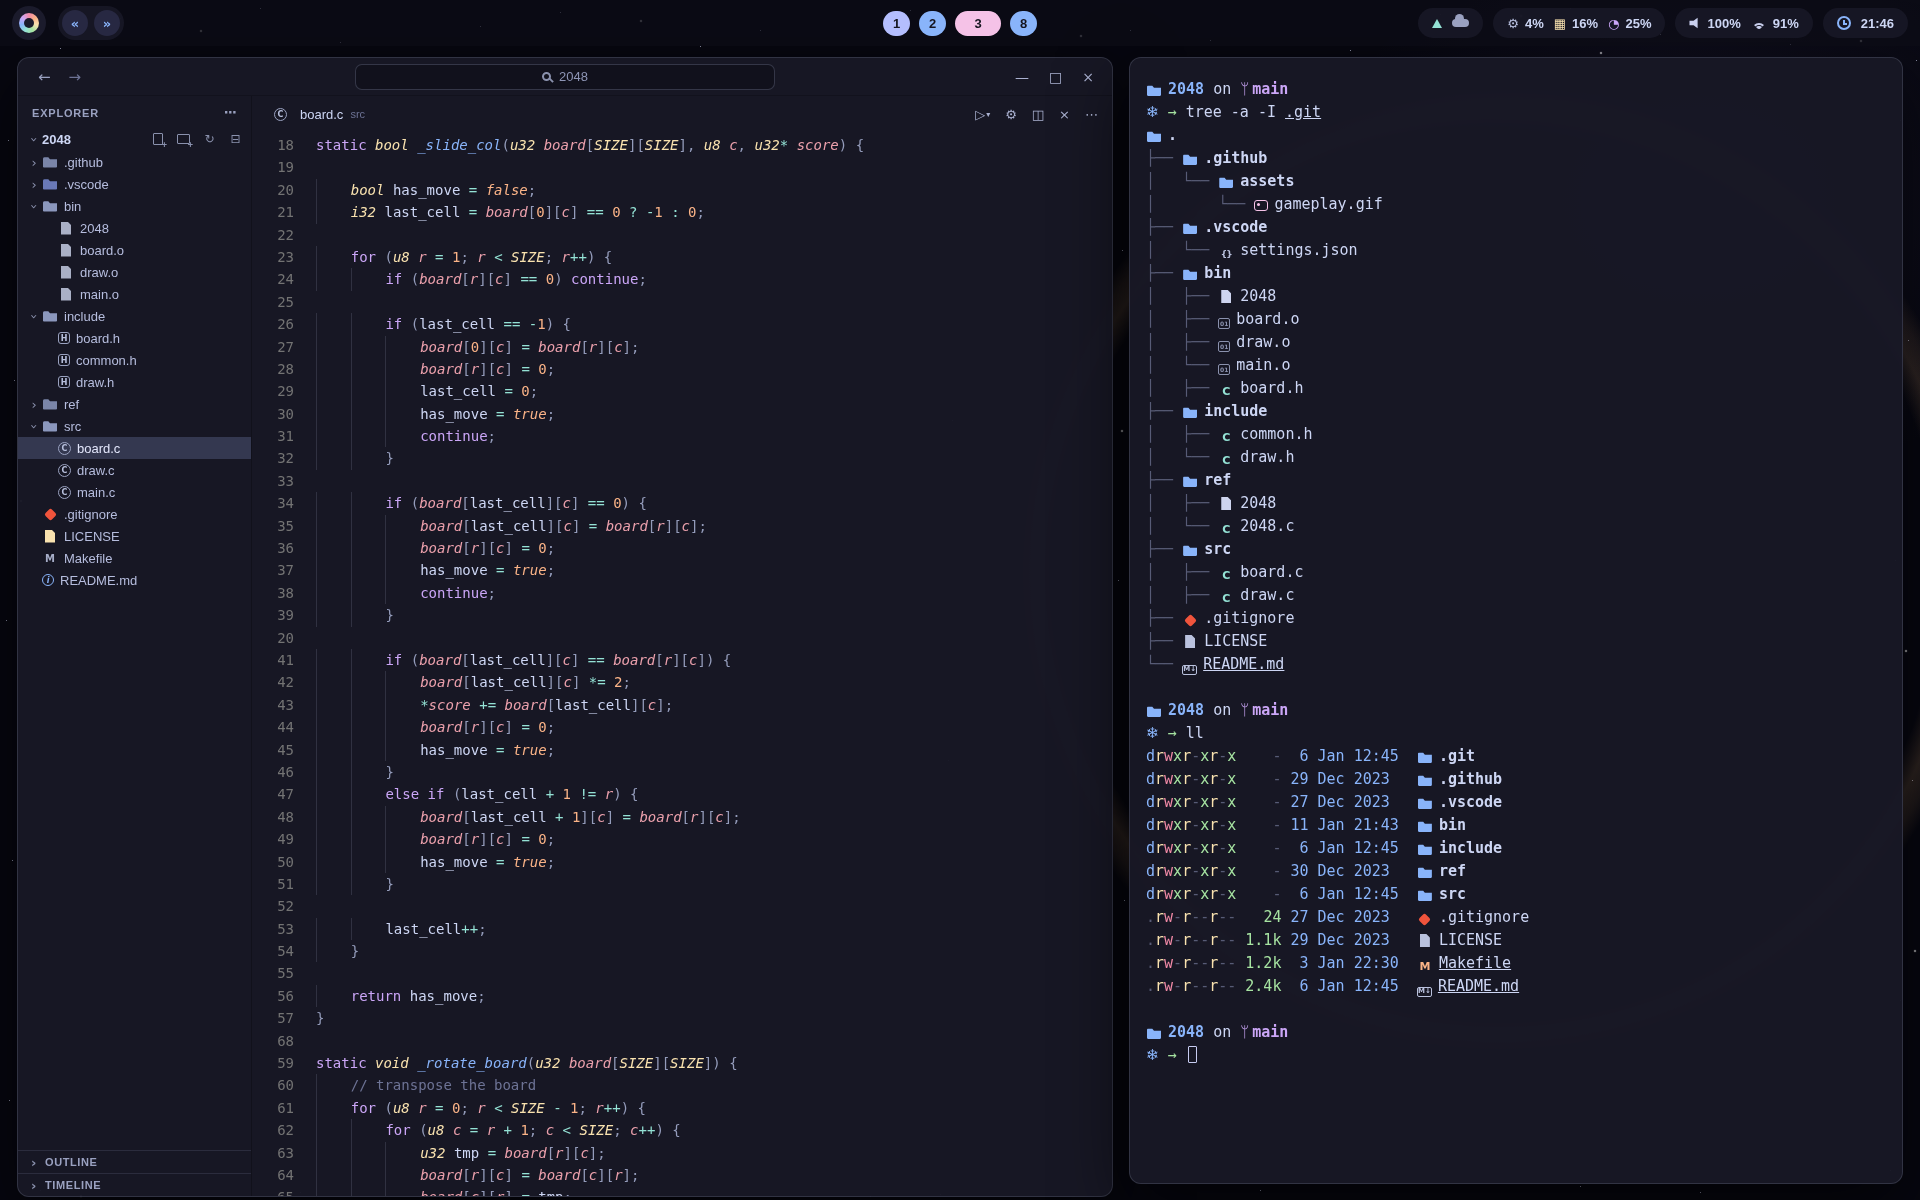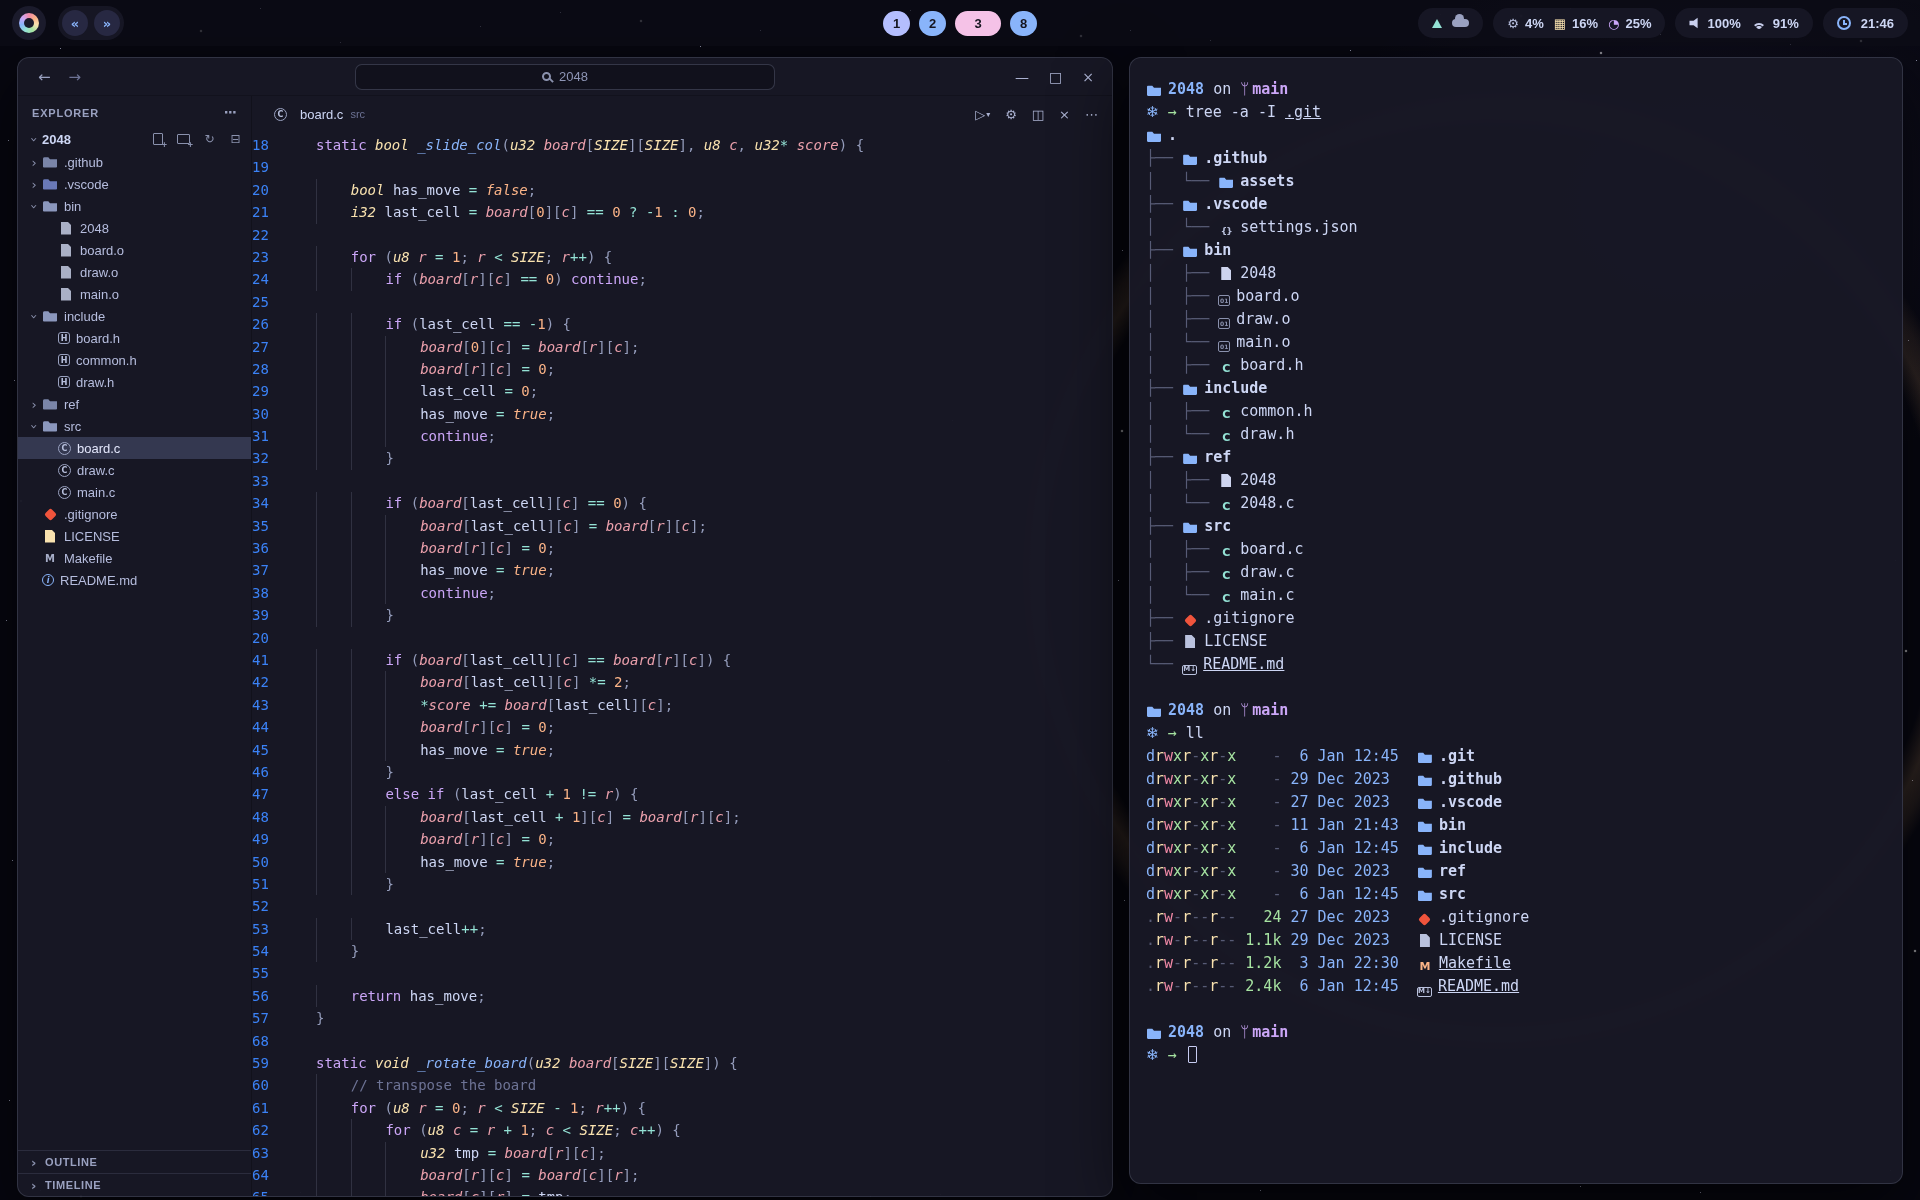--- a/index.html
+++ b/index.html
@@ -138,21 +138,21 @@
   
   .editor{flex:1;min-width:0;display:flex;flex-direction:column}
   .tabbar{display:flex;align-items:center;height:36px;padding:0 14px 0 12px}
   .tab{display:flex;align-items:center;gap:7px;height:100%;padding:0 10px;font-size:13px;color:var(--text)}
   .tab-hint{color:#6d7395;font-size:11px}
   .tab-acts{margin-left:auto;display:flex;align-items:center;gap:15px;color:#aab1d0;font-size:13px;font-family:"DejaVu Sans",sans-serif}
   .ta{display:inline-flex;align-items:center}
   .caret{font-size:8px;margin-left:1px}
   .code{flex:1;overflow:hidden;padding-top:2px;font-family:"DejaVu Sans Mono",monospace;font-size:14px}
   .cl{display:flex;height:22.4px;line-height:22.4px;white-space:pre}
-  .ln{flex:none;width:64px;color:#3b82f6;padding-right:22px}
+  .ln{flex:none;width:64px;text-align:right;color:#737373;padding-right:22px}
   .ct{white-space:pre}
   .ind{display:inline-block;border-left:1px solid rgba(69,71,90,.55)}
   .kw{color:var(--mauve,#cba6f7)}
   .ty,.cst{color:var(--yellow,#f9e2af);font-style:italic}
   .lit{color:var(--peach,#fab387);font-style:italic}
   .num{color:var(--peach,#fab387)}
   .par{color:var(--maroon,#eba0ac);font-style:italic}
   .fn{color:var(--blue,#89b4fa);font-style:italic}
   .op{color:var(--teal,#94e2d5)}
   .pu{color:#949cbb}
@@ -465,38 +465,38 @@
     </div>
   </section>
 
   <section class="window term">
     <div id="term-body">
         <div class="tl"><span class="ic ic-folder-t"></span><b class="t-blue">2048</b> on <span class="t-mauve"><span class="branch-ic">ᛘ</span><b>main</b></span></div>
         <div class="tl"><span class="t-nix">❄</span> <span class="t-arrow">→</span> <span class="t-name">tree -a -I </span><span class="t-name t-ul">.git</span></div>
         <div class="tl"><span class="t-pre"></span><span class="ic ic-folder-t"></span><span class="t-dirname">.</span></div>
         <div class="tl"><span class="t-pre">├── </span><span class="ic ic-folder-t"></span><span class="t-dirname">.github</span></div>
         <div class="tl"><span class="t-pre">│   └── </span><span class="ic ic-folder-t"></span><span class="t-dirname">assets</span></div>
+        <div class="tl"><span class="t-pre">│       └── </span><span class="ic ic-image-t"></span><span class="t-name">gameplay.gif</span></div>
         <div class="tl"><span class="t-pre">├── </span><span class="ic ic-folder-t"></span><span class="t-dirname">.vscode</span></div>
         <div class="tl"><span class="t-pre">│   └── </span><span class="ic ic-json-t">{}</span><span class="t-name">settings.json</span></div>
         <div class="tl"><span class="t-pre">├── </span><span class="ic ic-folder-t"></span><span class="t-dirname">bin</span></div>
         <div class="tl"><span class="t-pre">│   ├── </span><span class="ic ic-file-t"></span><span class="t-name">2048</span></div>
         <div class="tl"><span class="t-pre">│   ├── </span><span class="ic ic-binary-t">01</span><span class="t-name">board.o</span></div>
         <div class="tl"><span class="t-pre">│   ├── </span><span class="ic ic-binary-t">01</span><span class="t-name">draw.o</span></div>
         <div class="tl"><span class="t-pre">│   └── </span><span class="ic ic-binary-t">01</span><span class="t-name">main.o</span></div>
         <div class="tl"><span class="t-pre">│   ├── </span><span class="ic ic-c-t">C</span><span class="t-name">board.h</span></div>
         <div class="tl"><span class="t-pre">├── </span><span class="ic ic-folder-t"></span><span class="t-dirname">include</span></div>
         <div class="tl"><span class="t-pre">│   ├── </span><span class="ic ic-c-t">C</span><span class="t-name">common.h</span></div>
         <div class="tl"><span class="t-pre">│   └── </span><span class="ic ic-c-t">C</span><span class="t-name">draw.h</span></div>
         <div class="tl"><span class="t-pre">├── </span><span class="ic ic-folder-t"></span><span class="t-dirname">ref</span></div>
         <div class="tl"><span class="t-pre">│   ├── </span><span class="ic ic-file-t"></span><span class="t-name">2048</span></div>
         <div class="tl"><span class="t-pre">│   └── </span><span class="ic ic-c-t">C</span><span class="t-name">2048.c</span></div>
         <div class="tl"><span class="t-pre">├── </span><span class="ic ic-folder-t"></span><span class="t-dirname">src</span></div>
         <div class="tl"><span class="t-pre">│   ├── </span><span class="ic ic-c-t">C</span><span class="t-name">board.c</span></div>
         <div class="tl"><span class="t-pre">│   ├── </span><span class="ic ic-c-t">C</span><span class="t-name">draw.c</span></div>
-        <div class="tl"><span class="t-pre">│   └── </span><span class="ic ic-c-t">C</span><span class="t-name">main.c</span></div>
         <div class="tl"><span class="t-pre">├── </span><span class="ic ic-git-t"></span><span class="t-name">.gitignore</span></div>
         <div class="tl"><span class="t-pre">├── </span><span class="ic ic-license-t"></span><span class="t-name">LICENSE</span></div>
         <div class="tl"><span class="t-pre">└── </span><span class="ic ic-md-t">M↓</span><span class="t-name t-ul">README.md</span></div>
         <div class="tl">&nbsp;</div>
         <div class="tl"><span class="ic ic-folder-t"></span><b class="t-blue">2048</b> on <span class="t-mauve"><span class="branch-ic">ᛘ</span><b>main</b></span></div>
         <div class="tl"><span class="t-nix">❄</span> <span class="t-arrow">→</span> <span class="t-name">ll</span></div>
         <div class="tl"><span class="t-perm"><span class="pc-d">d</span><span class="pc-r">r</span><span class="pc-w">w</span><span class="pc-x">x</span><span class="pc-r">r</span><span class="pc-n">-</span><span class="pc-x">x</span><span class="pc-r">r</span><span class="pc-n">-</span><span class="pc-x">x</span></span><span class="t-size dim">-</span> <span class="t-day">6</span><span class="t-date"> Jan </span><span class="t-yt">12:45</span>  <span class="ic ic-folder-t"></span><span class="t-dirname">.git</span></div>
         <div class="tl"><span class="t-perm"><span class="pc-d">d</span><span class="pc-r">r</span><span class="pc-w">w</span><span class="pc-x">x</span><span class="pc-r">r</span><span class="pc-n">-</span><span class="pc-x">x</span><span class="pc-r">r</span><span class="pc-n">-</span><span class="pc-x">x</span></span><span class="t-size dim">-</span> <span class="t-day">29</span><span class="t-date"> Dec </span><span class="t-yt">2023</span>  <span class="ic ic-folder-t"></span><span class="t-dirname">.github</span></div>
         <div class="tl"><span class="t-perm"><span class="pc-d">d</span><span class="pc-r">r</span><span class="pc-w">w</span><span class="pc-x">x</span><span class="pc-r">r</span><span class="pc-n">-</span><span class="pc-x">x</span><span class="pc-r">r</span><span class="pc-n">-</span><span class="pc-x">x</span></span><span class="t-size dim">-</span> <span class="t-day">27</span><span class="t-date"> Dec </span><span class="t-yt">2023</span>  <span class="ic ic-folder-t"></span><span class="t-dirname">.vscode</span></div>
         <div class="tl"><span class="t-perm"><span class="pc-d">d</span><span class="pc-r">r</span><span class="pc-w">w</span><span class="pc-x">x</span><span class="pc-r">r</span><span class="pc-n">-</span><span class="pc-x">x</span><span class="pc-r">r</span><span class="pc-n">-</span><span class="pc-x">x</span></span><span class="t-size dim">-</span> <span class="t-day">11</span><span class="t-date"> Jan </span><span class="t-yt">21:43</span>  <span class="ic ic-folder-t"></span><span class="t-dirname">bin</span></div>

